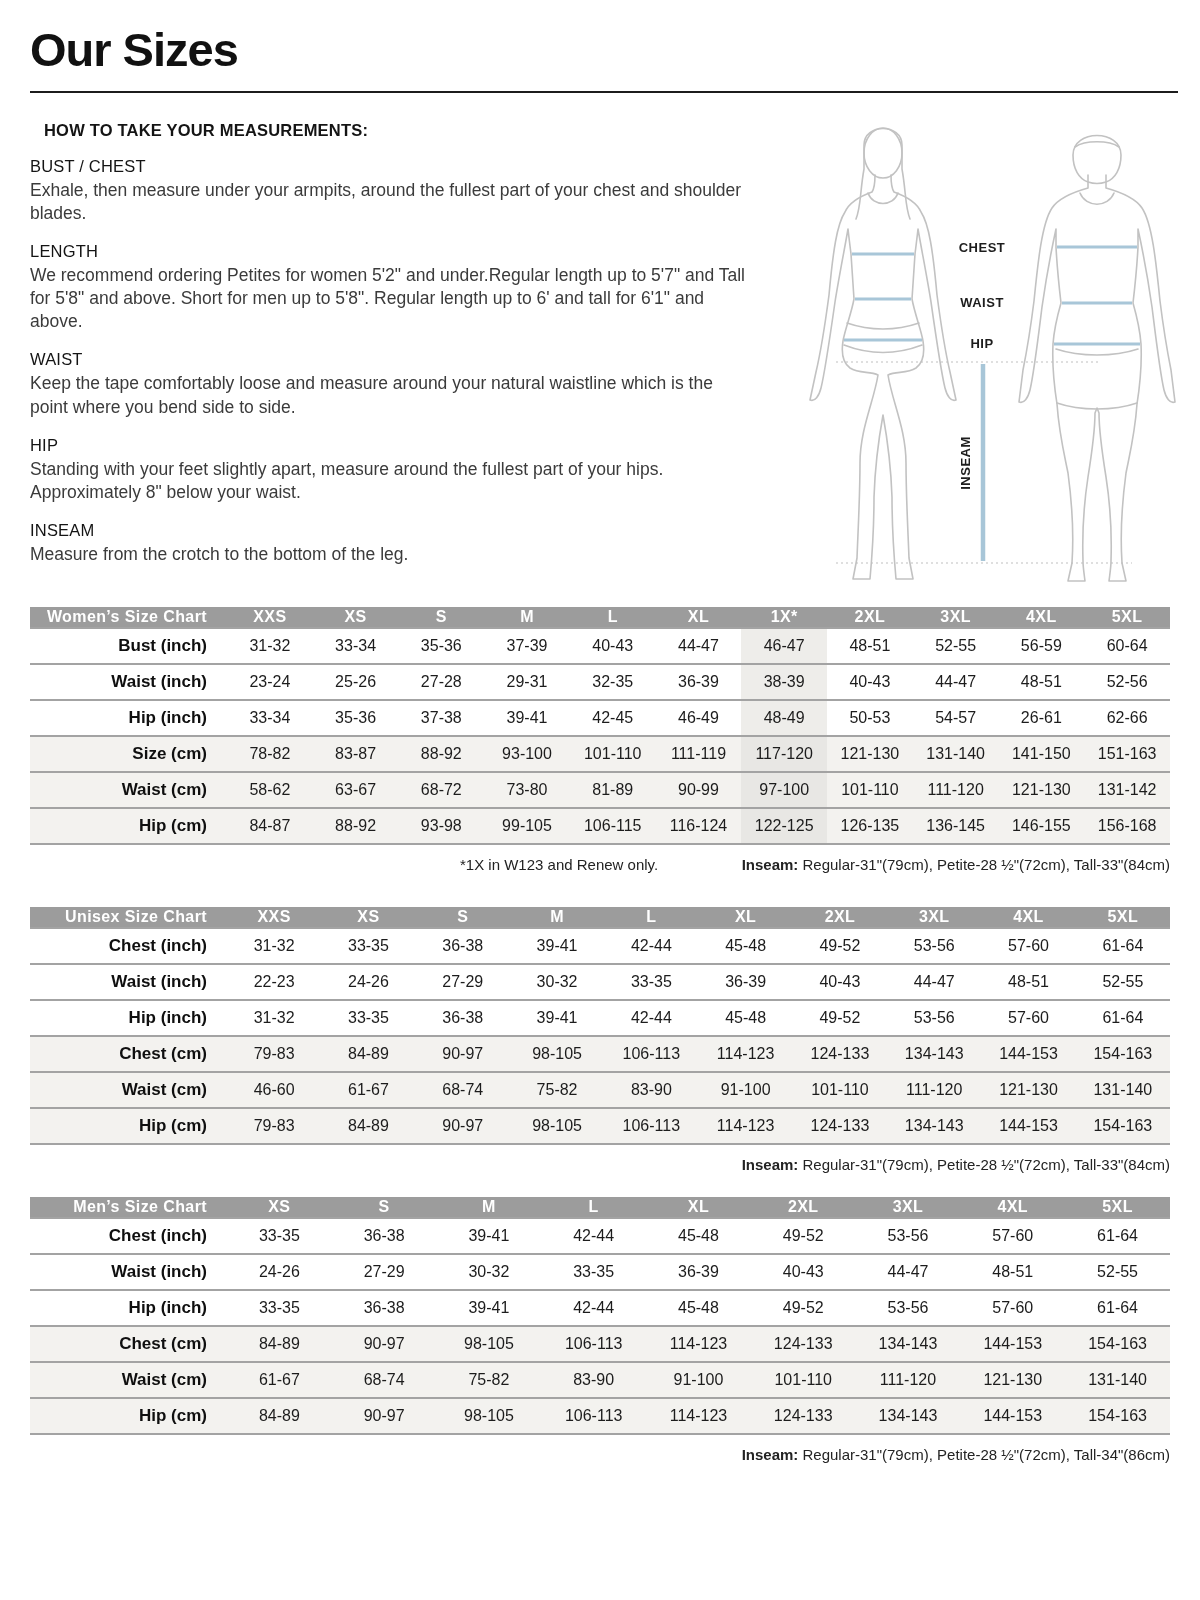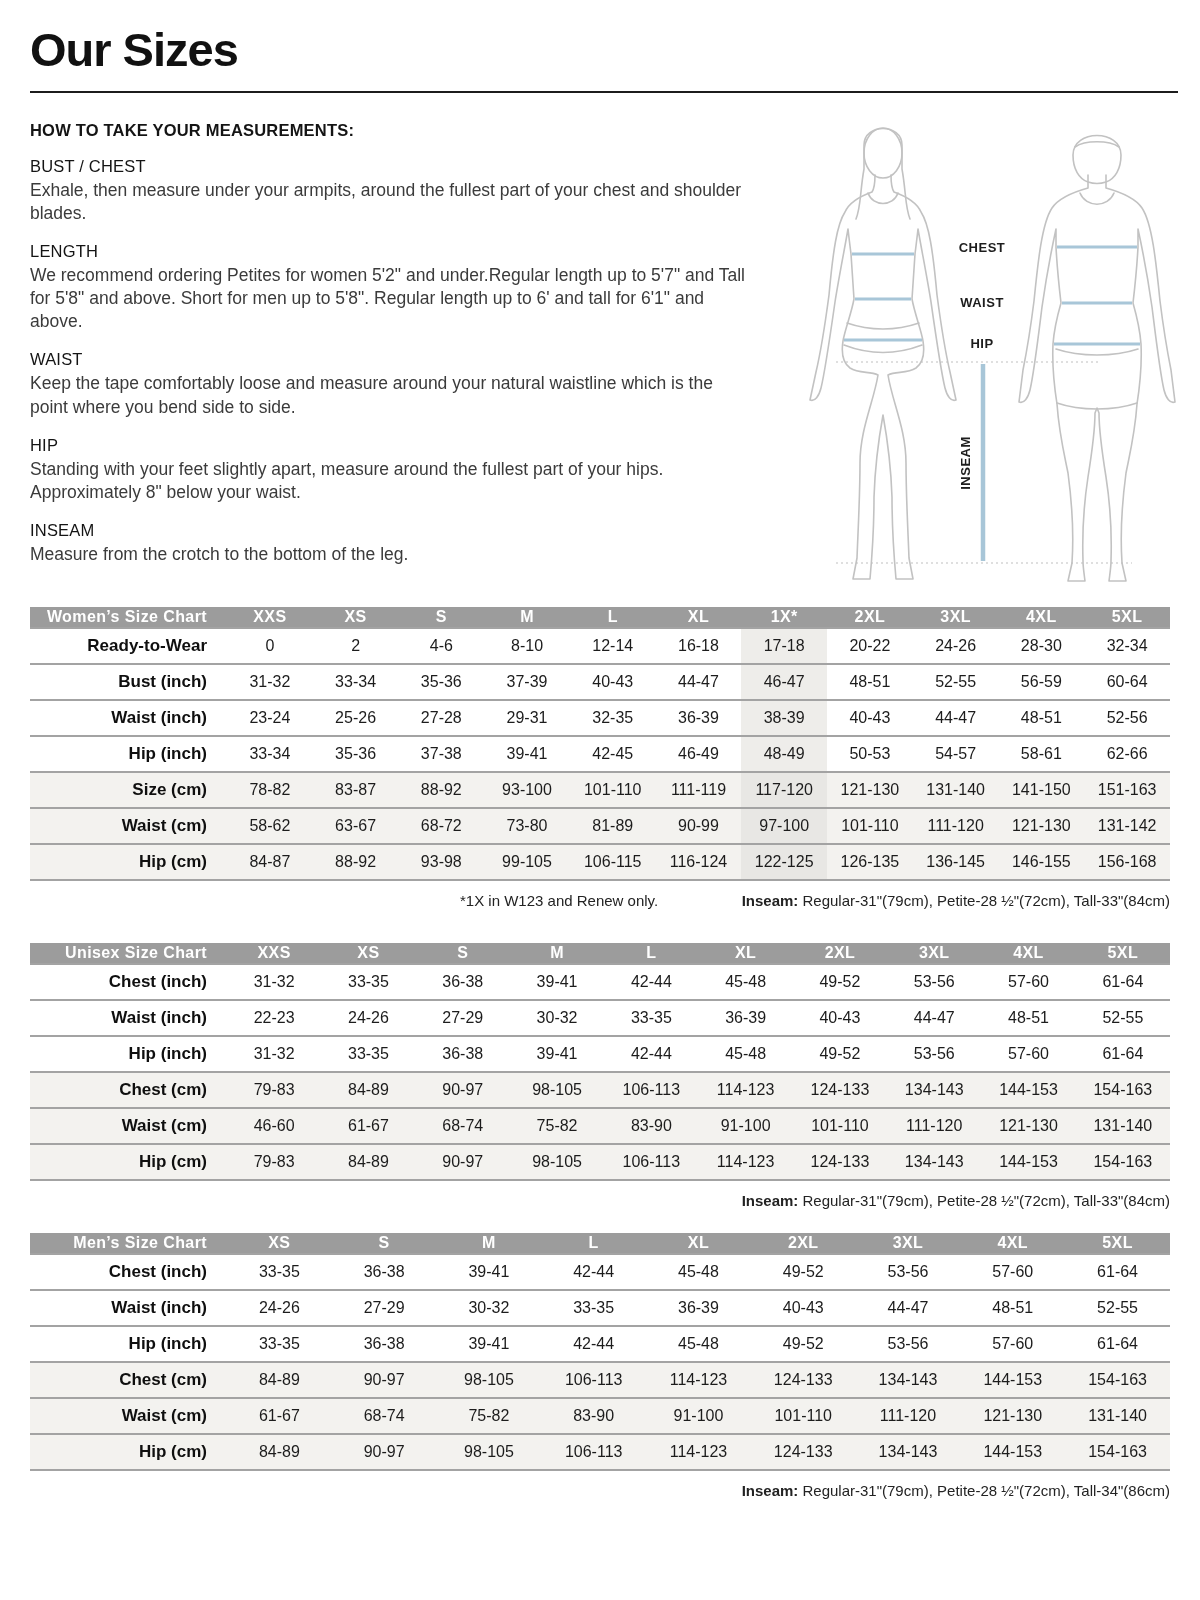--- a/index.html
+++ b/index.html
@@ -22,21 +22,21 @@
     font-family:"Liberation Sans", sans-serif;color:var(--ink);
     overflow:hidden;
   }
   .page{width:1200px;height:1600px;padding:22px 22px 0 30px;}
   h1.page-title{
     margin:0;font-size:47px;font-weight:800;letter-spacing:-1px;color:#111;
   }
   .title-rule{border:none;border-top:2px solid #1c1c1c;margin:14px 0 0 0;}
   .top-area{display:flex;gap:28px;margin-top:26px;align-items:flex-start;}
   .howto{width:722px;flex:none;}
-  .howto-heading{font-size:16.5px;font-weight:bold;letter-spacing:.2px;margin:2px 0 0 0;}
+  .howto-heading{font-size:16.5px;font-weight:bold;letter-spacing:.2px;margin:2px 0 0 14px;}
   .measure-section{margin-top:17px;}
   .measure-label{font-size:16.5px;font-weight:normal;letter-spacing:.2px;}
   .measure-text{font-size:17.5px;line-height:1.32;color:var(--body-text);margin-top:3px;}
   .diagram{width:400px;flex:none;margin-top:-8px;}
   svg .fig{fill:none;stroke:var(--figure-line);stroke-width:1.6;stroke-linejoin:round;stroke-linecap:round;}
   svg .m-line{stroke:var(--accent-blue);stroke-width:3;}
   svg .inseam-line{stroke:var(--accent-blue);stroke-width:4.5;}
   svg .dotted{stroke:var(--dot-line);stroke-width:1.2;stroke-dasharray:2 3;}
   svg .diag-label{font-family:"Liberation Sans",sans-serif;font-size:13px;font-weight:bold;fill:#1d1d1d;letter-spacing:.5px;}
 
@@ -169,34 +169,20 @@
               <th>XL</th>
               <th>1X*</th>
               <th>2XL</th>
               <th>3XL</th>
               <th>4XL</th>
               <th>5XL</th>
             </tr>
           </thead>
           <tbody>
             <tr>
-              <th class="label">Ready-to-Wear</th>
-              <td>0</td>
-              <td>2</td>
-              <td>4-6</td>
-              <td>8-10</td>
-              <td>12-14</td>
-              <td>16-18</td>
-              <td class="hl">17-18</td>
-              <td>20-22</td>
-              <td>24-26</td>
-              <td>28-30</td>
-              <td>32-34</td>
-            </tr>
-            <tr>
               <th class="label">Bust (inch)</th>
               <td>31-32</td>
               <td>33-34</td>
               <td>35-36</td>
               <td>37-39</td>
               <td>40-43</td>
               <td>44-47</td>
               <td class="hl">46-47</td>
               <td>48-51</td>
               <td>52-55</td>
@@ -221,21 +207,21 @@
               <th class="label">Hip (inch)</th>
               <td>33-34</td>
               <td>35-36</td>
               <td>37-38</td>
               <td>39-41</td>
               <td>42-45</td>
               <td>46-49</td>
               <td class="hl">48-49</td>
               <td>50-53</td>
               <td>54-57</td>
-              <td>58-61</td>
+              <td>26-61</td>
               <td>62-66</td>
             </tr>
             <tr class="cm">
               <th class="label">Size (cm)</th>
               <td>78-82</td>
               <td>83-87</td>
               <td>88-92</td>
               <td>93-100</td>
               <td>101-110</td>
               <td>111-119</td>

